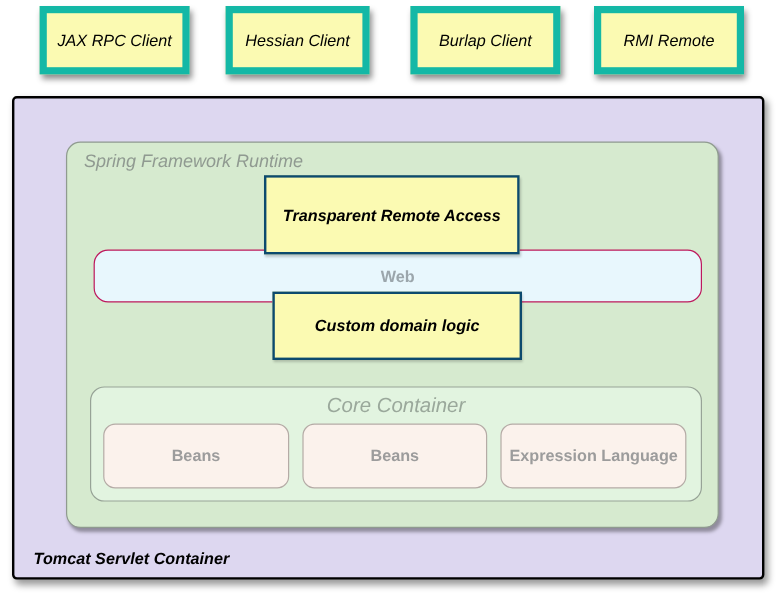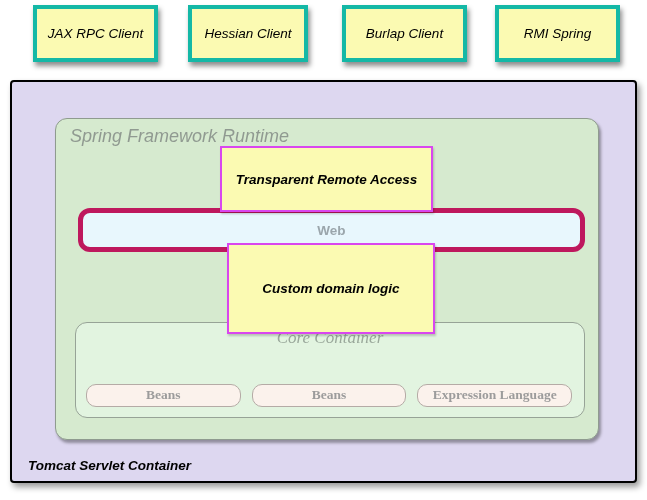--- a/index.html
+++ b/index.html
@@ -17,21 +17,21 @@
     width: 647px;
     height: 500px;
     background: #ffffff;
     overflow: hidden;
   }
   .client-box {
     position: absolute;
     top: 5px;
     height: 57px;
     background: var(--yellow);
-    border: 4px solid #14b8a6;
+    border: 6px solid #14b8a6;
     box-shadow: 2px 4px 5px rgba(0,0,0,0.45);
     display: flex;
     align-items: center;
     justify-content: center;
     font-style: italic;
     font-size: 13.5px;
     color: #000;
   }
   #client-jaxrpc  { left: 33px;  width: 125px; }
   #client-hessian { left: 188px; width: 120px; }
@@ -62,80 +62,78 @@
     width: 544px; height: 322px;
     background: var(--green);
     border: 1px solid #8f9b8f;
     border-radius: 12px;
     box-shadow: 2px 3px 3px rgba(0,0,0,0.35);
   }
   #spring-label {
     position: absolute;
     left: 14px; top: 7px;
     font-style: italic;
-    font-size: 18px;
+    font-size: 15px;
     color: #909a91;
   }
 
   .yellow-box {
     position: absolute;
     background: var(--yellow);
-    border: 2px solid #d946ef;
+    border: 2px solid #0c4a6e;
     display: flex;
     align-items: center;
     justify-content: center;
     font-weight: bold;
     font-style: italic;
     font-size: 13.5px;
     color: #000;
     text-align: center;
     box-shadow: 1px 2px 2px rgba(0,0,0,0.2);
   }
   #tra { left: 164px; top: 27px;  width: 213px; height: 66px; z-index: 3; }
-  #cdl { left: 171px; top: 124px; width: 208px; height: 91px; z-index: 3; }
+  #cdl { left: 171px; top: 124px; width: 208px; height: 57px; z-index: 3; }
 
   #web {
     position: absolute;
     left: 22px; top: 89px;
     width: 507px; height: 44px;
     background: var(--blue);
-    border: 5px solid #be185d;
+    border: 1px solid #be185d;
     border-radius: 12px;
     display: flex;
     align-items: center;
     justify-content: center;
     font-weight: bold;
     font-size: 13.5px;
     color: #9ba6ac;
     z-index: 1;
   }
 
   #core {
     position: absolute;
     left: 19px; top: 203px;
     width: 510px; height: 96px;
     background: var(--mint);
     border: 1px solid #97a397;
     border-radius: 12px;
     z-index: 2;
-    font-family: Liberation Serif, serif;
   }
   #core-title {
     text-align: center;
     font-style: italic;
     font-size: 17px;
     color: #9aa89b;
     margin-top: 5px;
   }
   #modules {
     position: absolute;
     left: 10px; right: 12px; top: 30px; bottom: 10px;
     display: flex;
     gap: 11px;
-    align-items: flex-end;
   }
   .module {
     flex: 1;
     background: var(--pink);
     border: 1px solid #b5aba6;
     border-radius: 10px;
     display: flex;
     align-items: center;
     justify-content: center;
     text-align: center;
@@ -154,21 +152,21 @@
   <div class="client-box" id="client-jaxrpc">
     <span>JAX RPC Client</span>
   </div>
   <div class="client-box" id="client-hessian">
     <span>Hessian Client</span>
   </div>
   <div class="client-box" id="client-burlap">
     <span>Burlap Client</span>
   </div>
   <div class="client-box" id="client-rmi">
-    <span>RMI Spring</span>
+    <span>RMI Remote</span>
   </div>
 
   <div id="tomcat">
 
     <div id="spring">
       <div id="spring-label">Spring Framework Runtime</div>
 
       <div id="web">
         <span>Web</span>
       </div>

